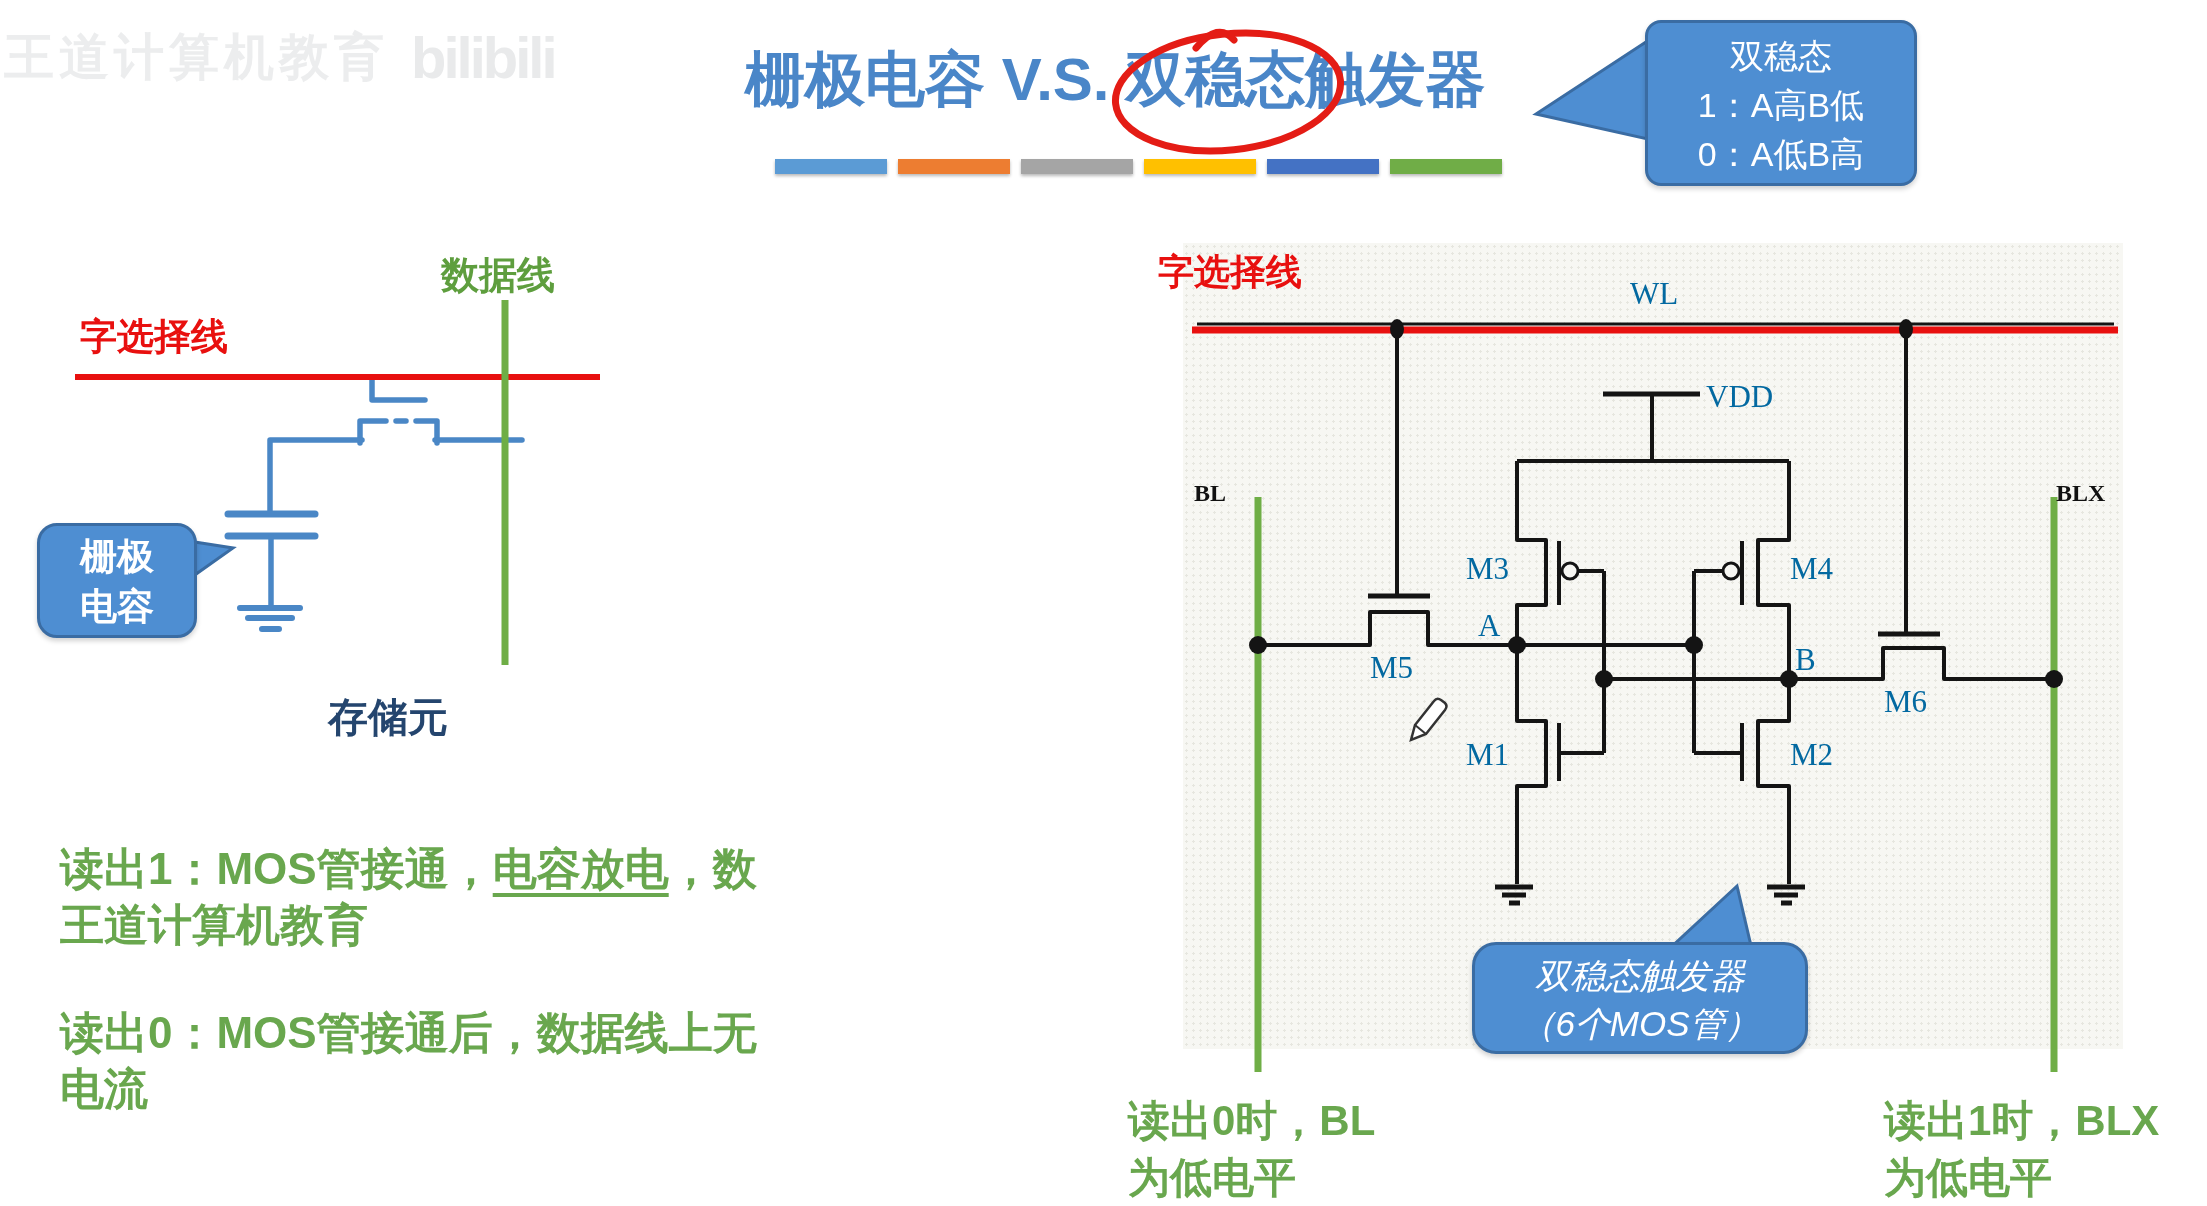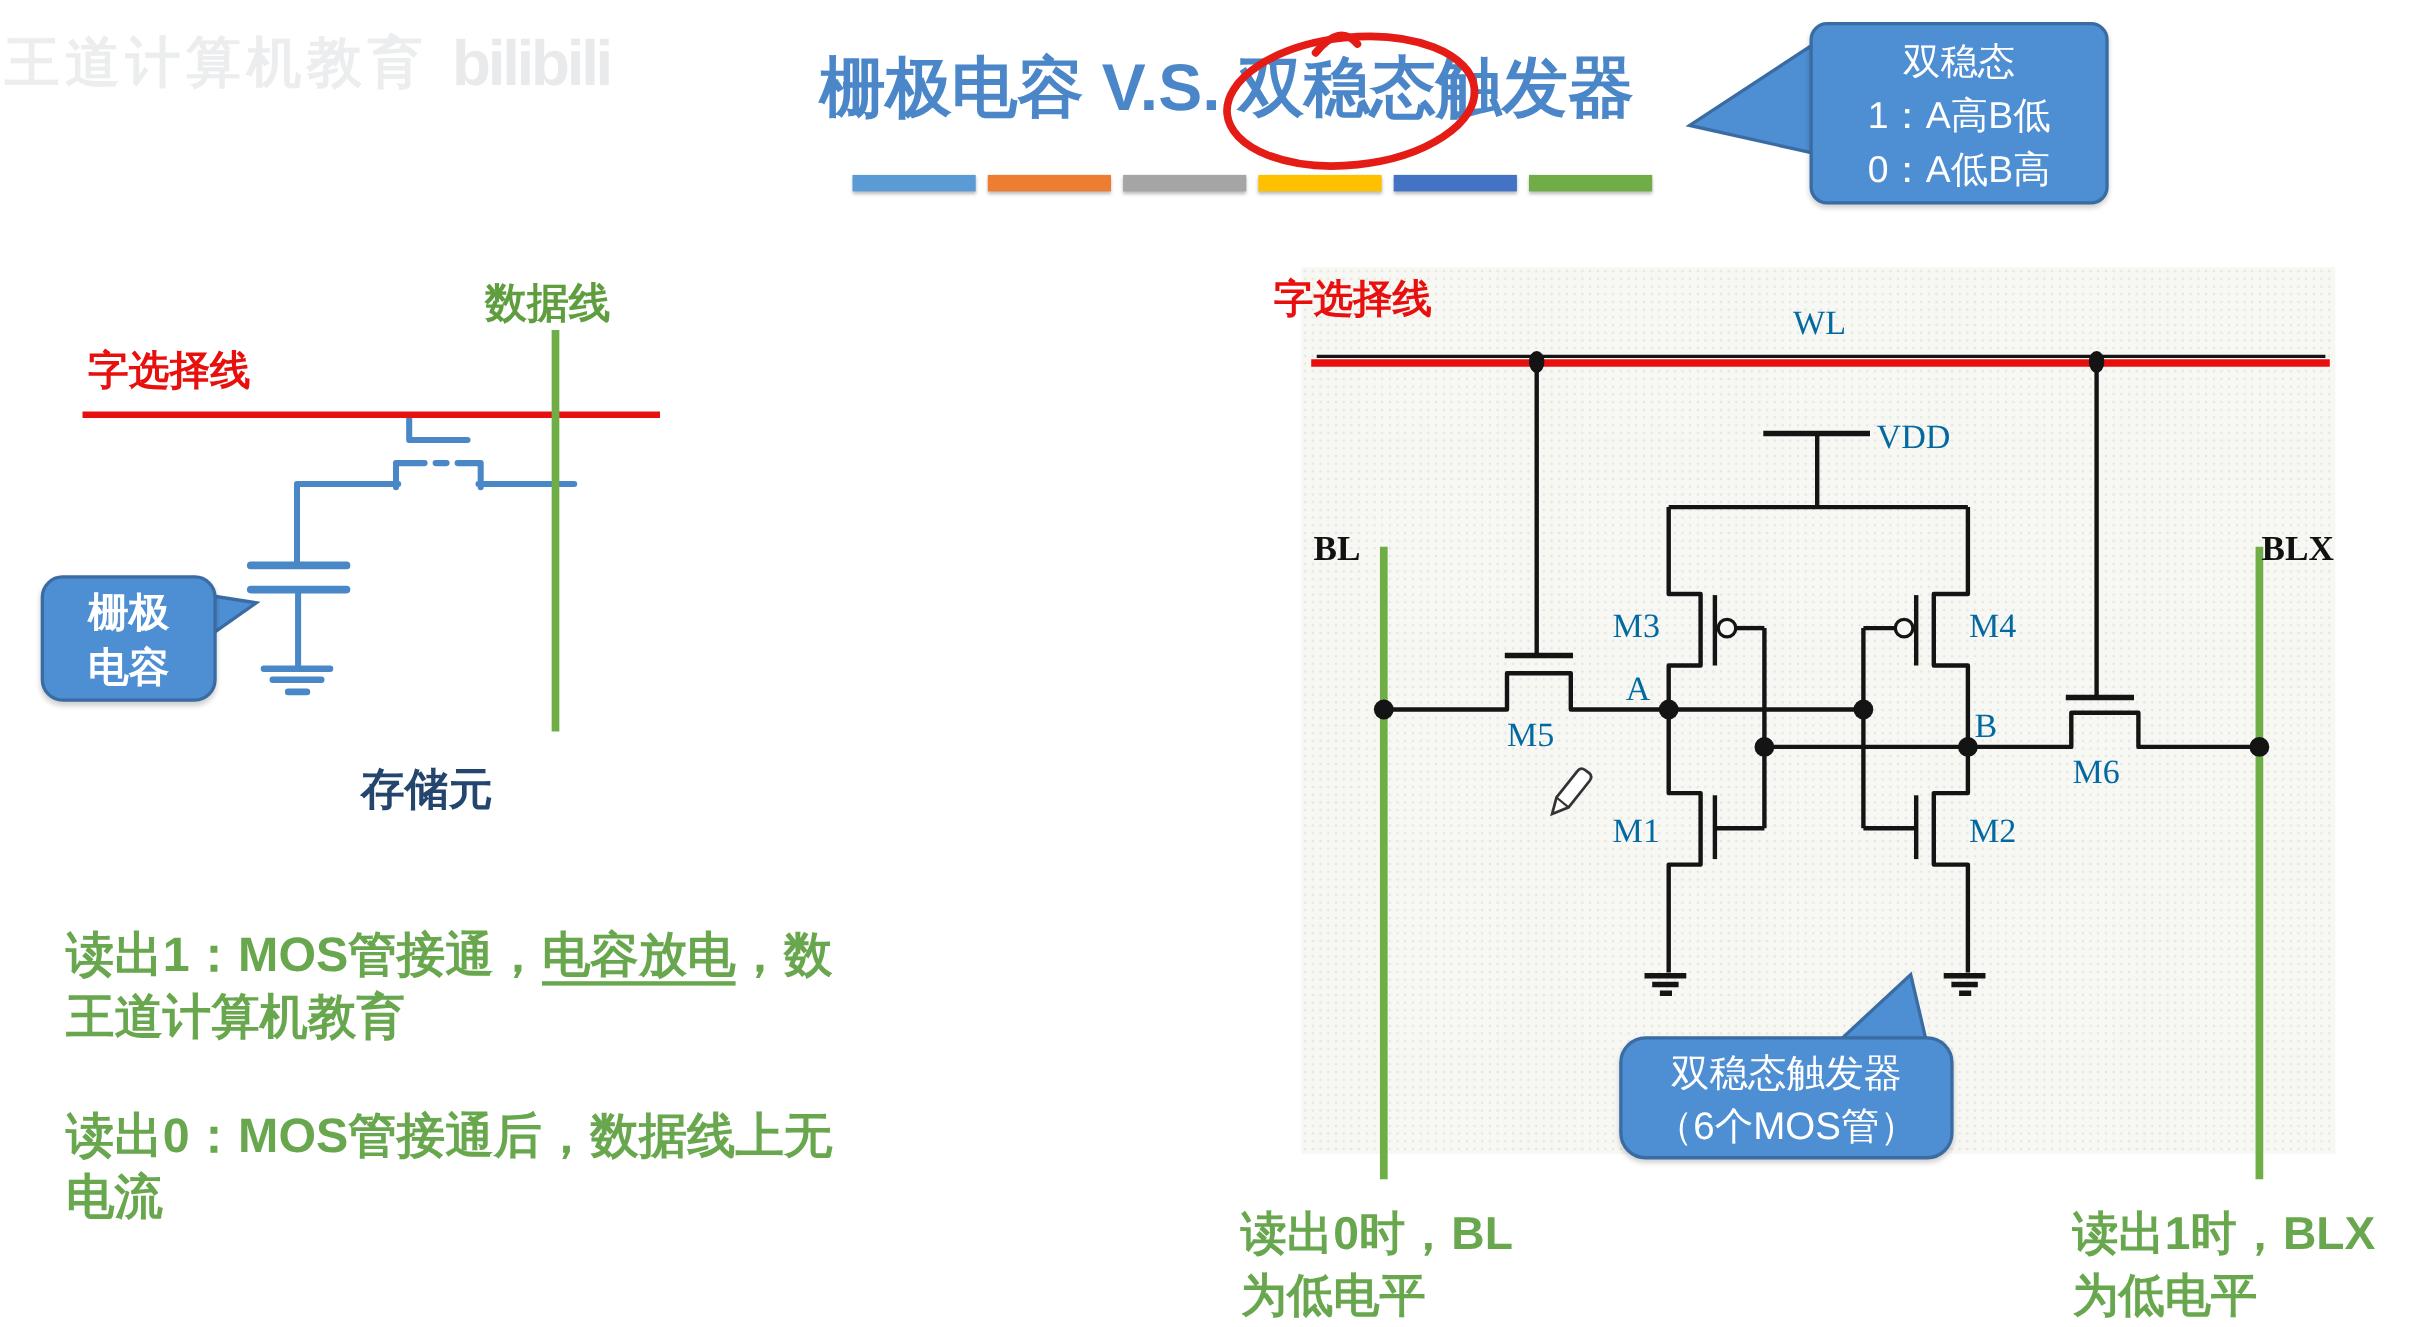--- a/index.html
+++ b/index.html
@@ -26,29 +26,29 @@
   .bars{left:775px;top:159px;z-index:2;display:flex;gap:11px;}
   .bar{width:112px;height:15px;box-shadow:0 2px 3px rgba(0,0,0,.28);}
   .b1{background:#5b9bd5}.b2{background:#ed7d31}.b3{background:#a5a5a5}
   .b4{background:#ffc000}.b5{background:#4472c4}.b6{background:#70ad47}
 
   
   .callout{z-index:4;background:#4e8ed2;border:3px solid #3a6ca3;border-radius:20px;
            color:#fff;text-align:center;box-shadow:0 3px 5px rgba(0,0,0,.18);box-sizing:border-box;}
   .co-bistable{left:1645px;top:20px;width:272px;height:166px;font-size:34px;line-height:49px;padding-top:9px;border-radius:16px;}
   .co-gatecap{left:37px;top:523px;width:160px;height:115px;font-size:37px;line-height:50px;padding-top:6px;font-weight:bold;}
-  .co-flipflop{left:1472px;top:942px;width:304px;height:112px;font-size:35px;line-height:48px;padding-top:7px;border-radius:24px;}
+  .co-flipflop{left:1472px;top:942px;width:336px;height:112px;font-size:35px;line-height:48px;padding-top:7px;border-radius:24px;font-style:italic;}
 
   
   .lbl{z-index:4;white-space:nowrap;}
   .red-lbl{font-size:36px;font-weight:700;color:#e8100f;}
   .green-lbl{font-size:38px;font-weight:600;color:#5e9e3e;}
   .navy-lbl{font-size:40px;font-weight:600;color:#24456e;font-family:"Liberation Serif",serif;}
   .ser{font-family:"Liberation Serif",serif;font-size:31px;color:#0369a1;}
-  .ser-big{font-family:"Liberation Serif",serif;font-size:32px;color:#111;font-weight:600;}
+  .ser-big{font-family:"Liberation Serif",serif;font-size:24px;color:#111;font-weight:600;}
 
   
   .readblock{left:60px;width:770px;z-index:2;font-size:44px;font-weight:600;color:#69a74e;line-height:56px;}
   .rb1{top:841px}.rb0{top:1005px}
   .u{text-decoration:underline;text-decoration-thickness:3.5px;text-underline-offset:9px;}
 
   
   .bt-green{z-index:2;font-size:42px;font-weight:600;color:#69a74e;line-height:57px;white-space:nowrap;}
   .bln{left:1128px;top:1092px}.blxn{left:1884px;top:1092px}
 

